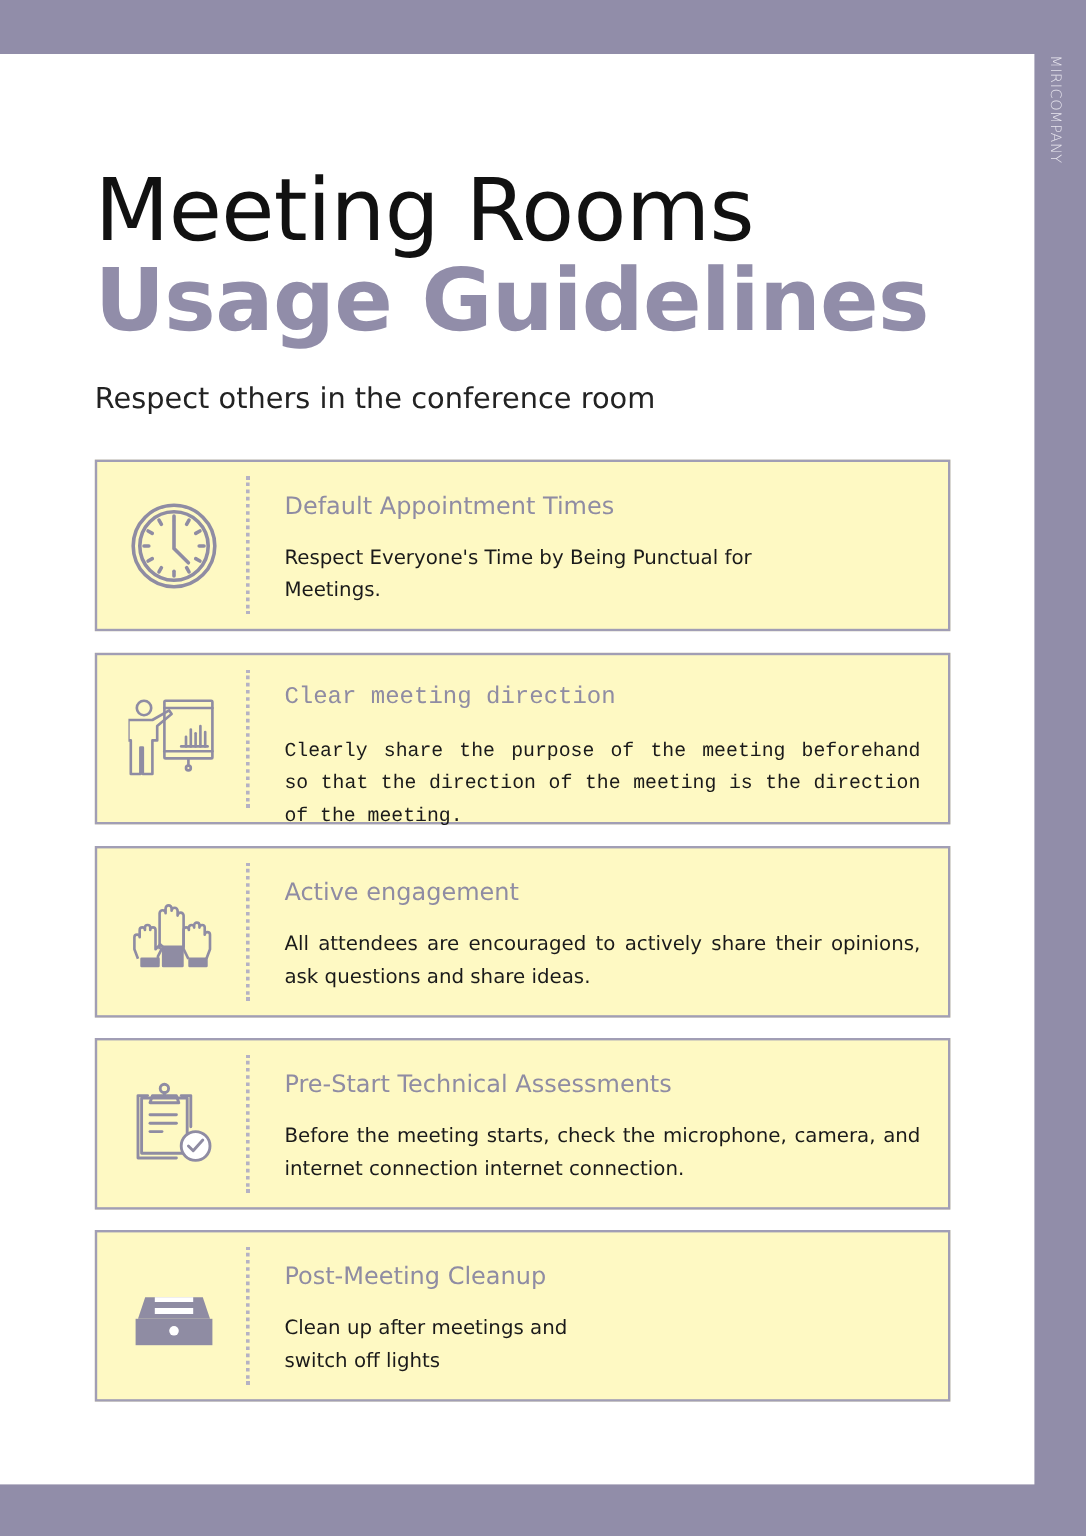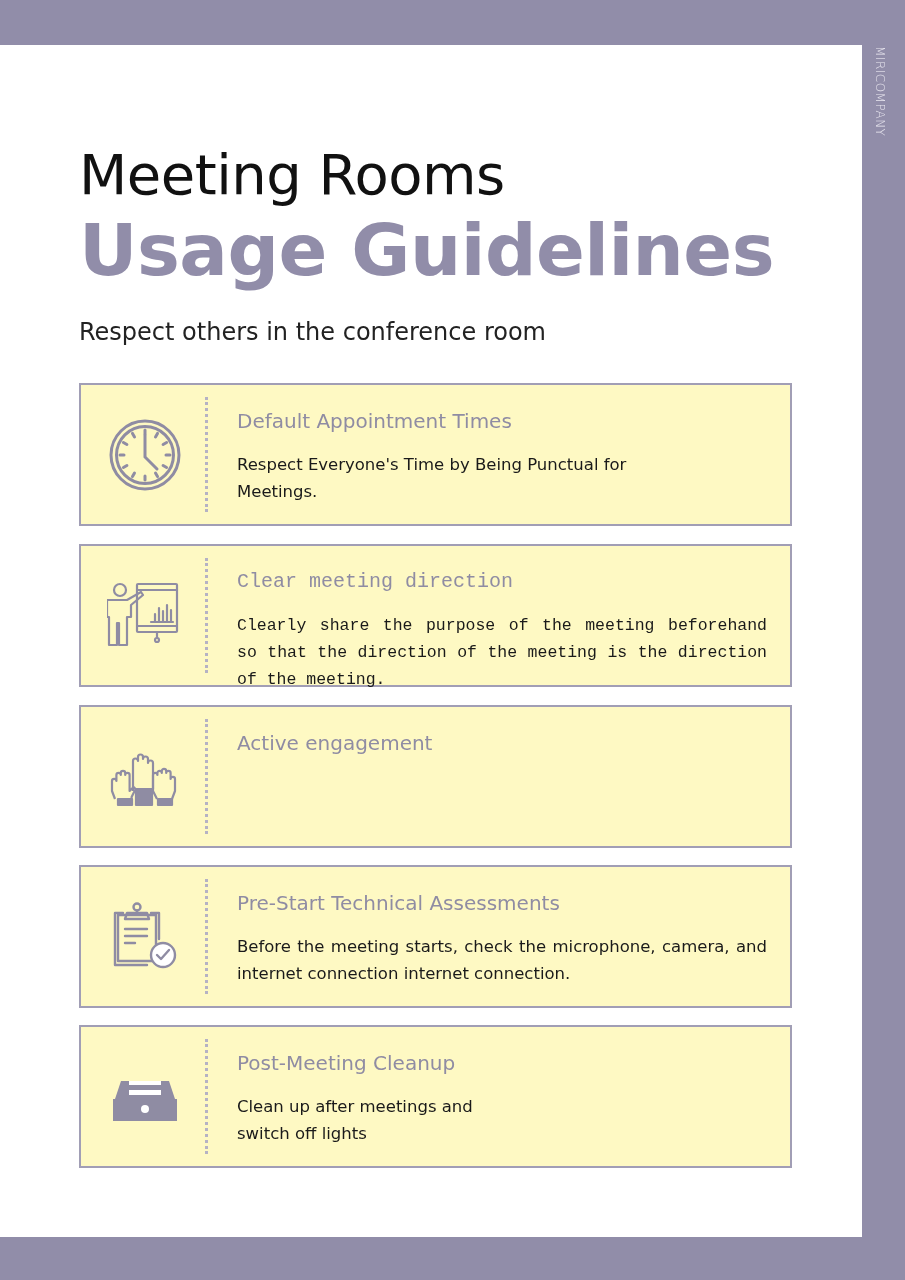--- a/index.html
+++ b/index.html
@@ -13,21 +13,21 @@
     background:#ffffff;
   }
   .brand {
     position:absolute; left:873px; top:46px;
     writing-mode:vertical-rl;
     color:#e8e6ef; font-size:12px; letter-spacing:0.5px;
     font-family:"DejaVu Sans", sans-serif; font-weight:300;
   }
   .title1 {
     position:absolute; left:79px; top:140px;
-    font-size:56px; color:#111111; font-weight:normal; letter-spacing:-0.5px;
+    font-size:72px; color:#111111; font-weight:normal; letter-spacing:-0.5px;
     line-height:70px; white-space:nowrap;
   }
   .title2 {
     position:absolute; left:79px; top:215px;
     font-size:72px; color:#918da9; font-weight:bold; letter-spacing:-0.5px;
     line-height:70px; white-space:nowrap;
   }
   .subtitle {
     position:absolute; left:79px; top:318px;
     font-size:24px; color:#222222; line-height:28px; white-space:nowrap;
@@ -118,20 +118,21 @@
       <path d="M26 52 v-30 a2.5 2.5 0 0 1 5 0 v-4 a2.5 2.5 0 0 1 5 0 v2 a2.5 2.5 0 0 1 5 0 v4 a2.5 2.5 0 0 1 5 0 v26"></path>
       <rect x="29" y="50" width="16" height="16" fill="#8f8ca3"></rect>
       <path d="M8 60 l-3 -8 v-10 a2.2 2.2 0 0 1 4.4 0 v-6 a2.2 2.2 0 0 1 4.4 0 v-2 a2.2 2.2 0 0 1 4.4 0 v2 a2.2 2.2 0 0 1 4.4 0 v16 l4 -4 l2 2 l-4 8 v6"></path>
       <rect x="11" y="60" width="14" height="6" fill="#8f8ca3"></rect>
       <path d="M50 60 l-4 -8 v-16 a2.2 2.2 0 0 1 4.4 0 v-2 a2.2 2.2 0 0 1 4.4 0 v-2 a2.2 2.2 0 0 1 4.4 0 v2 a2.2 2.2 0 0 1 4.4 0 v6 a2.2 2.2 0 0 1 4.4 0 v12 l-3 8"></path>
       <rect x="51" y="60" width="14" height="6" fill="#8f8ca3"></rect>
     </svg>
   </div>
   <div class="divider"></div>
   <div class="heading">Active engagement</div>
+  <div class="body">All attendees are encouraged to actively share their opinions, ask questions and share ideas.</div>
 </div>
 
 <div class="card" style="top:865px;">
   <div class="icon">
     <svg width="76" height="76" viewBox="0 0 76 76" fill="none" stroke="#8f8ca3" stroke-width="2.4" stroke-linejoin="round" stroke-linecap="round">
       <path d="M40 66 h-32 v-52 h8"></path>
       <path d="M44 14 h8 v26"></path>
       <rect x="11" y="16" width="38" height="46"></rect>
       <path d="M18 20 l2 -6 h20 l2 6 z"></path>
       <circle cx="30" cy="8" r="3.5"></circle>

